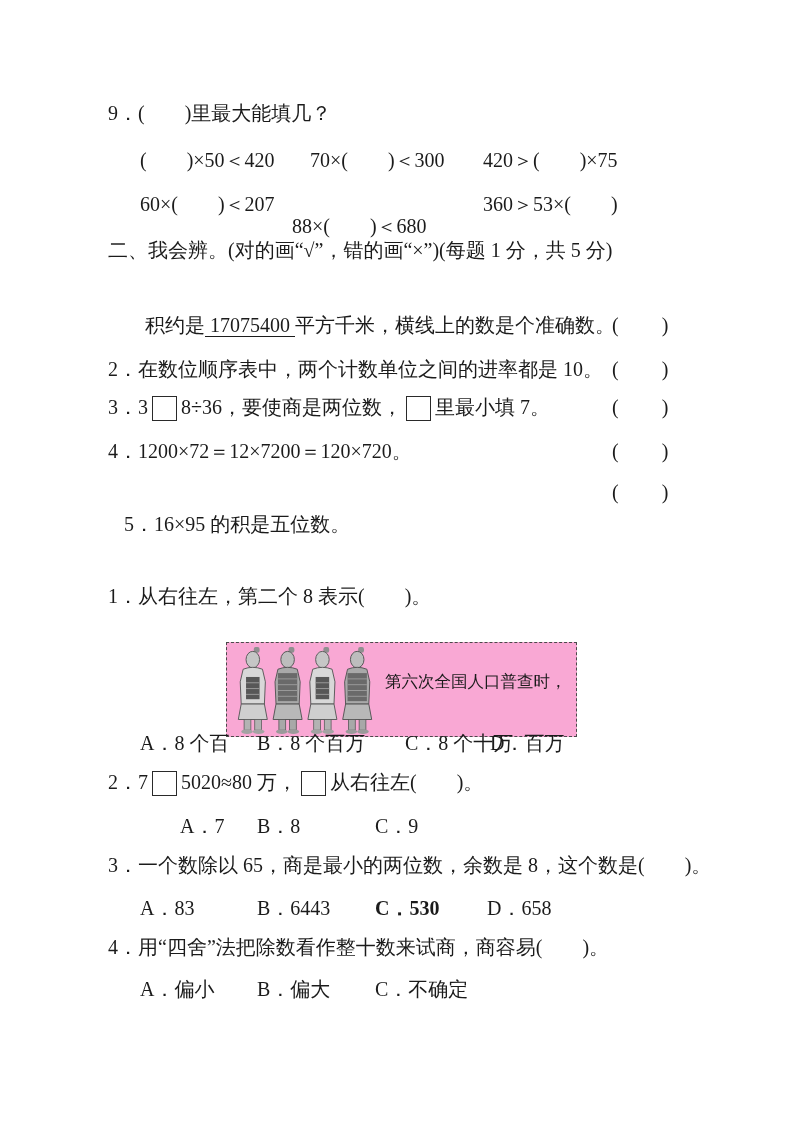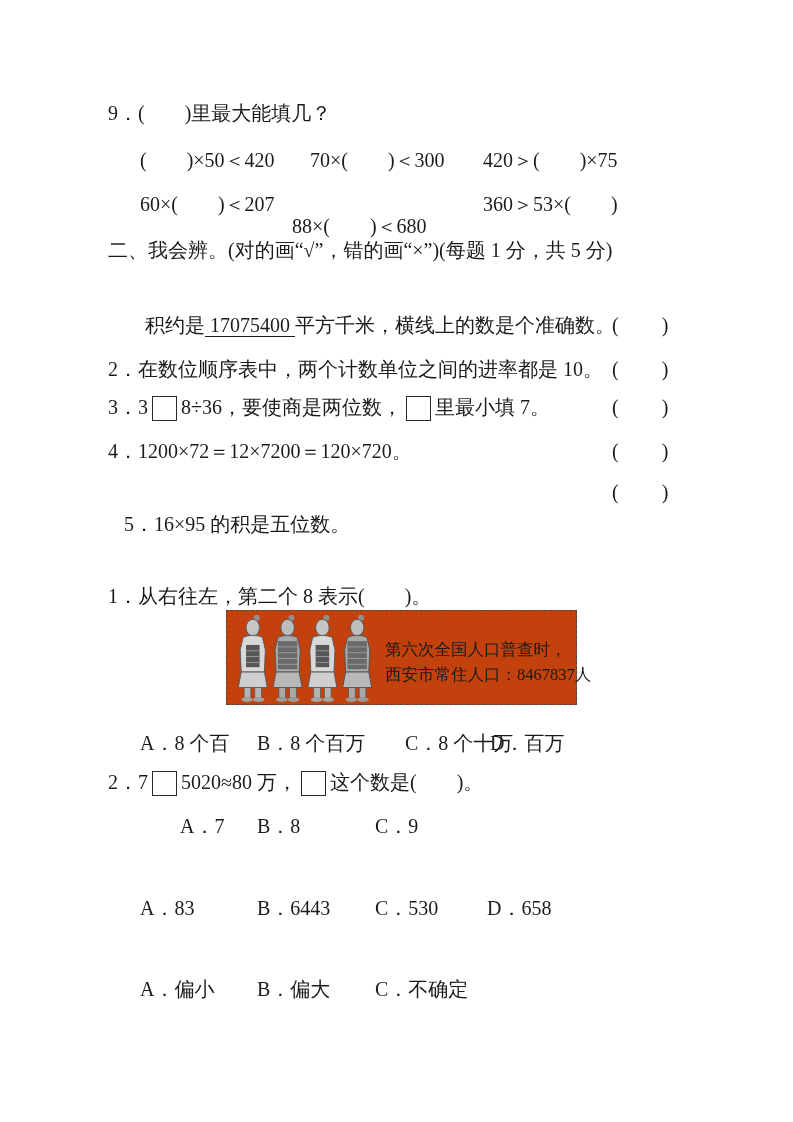--- a/index.html
+++ b/index.html
@@ -23,24 +23,24 @@
     vertical-align:-7px;
     margin:0 4px;
     background:#fff;
   }
   .u {
     border-bottom:1.6px solid #1b1b1b;
     padding:0 5px;
   }
   .figure-box {
     position:absolute;
-    left:226px; top:610px;
+    left:226px; top:642px;
     width:351px; height:95px;
     border:1.6px dashed #4a4a4a;
-    background:#c2410c;
+    background:#f9a8d4;
   }
   .warriors { position:absolute; left:8px; top:4px; }
   .fig-caption {
     position:absolute; left:158px; top:27px;
     font-size:16.5px; line-height:1.5;
     white-space:nowrap;
   }
 </style>
 </head>
 <body>
@@ -124,49 +124,50 @@
           <ellipse cx="24" cy="87.5" rx="6" ry="2.4" fill="#9a9a9a"></ellipse>
         </g>
       </defs>
       <use href="#wA" x="0"></use>
       <use href="#wB" x="36"></use>
       <use href="#wA" x="72"></use>
       <use href="#wB" x="108"></use>
     </svg>
     <div class="fig-caption">
       <div>第六次全国人口普查时，</div>
-      <div>西安市常住人口：8467837人</div>
     </div>
   </div>
 
   <div class="row" style="left:0; top:730px; width:793px;">
     <span class="cell" style="left:140px;">A．8 个百</span>
     <span class="cell" style="left:257px;">B．8 个百万</span>
     <span class="cell" style="left:375px;margin-left:30px;">C．8 个十万</span>
     <span class="cell" style="left:490px;">D．百万</span>
   </div>
 
   <div class="row" style="left:108px; top:769px;">
-    <span>2．7</span><span class="blank-box"></span><span>5020≈80 万，</span><span class="blank-box"></span><span>这个数是(　　)。</span>
+    <span>2．7</span><span class="blank-box"></span><span>5020≈80 万，</span><span class="blank-box"></span><span>从右往左(　　)。</span>
   </div>
 
   <div class="row" style="left:0; top:813px; width:793px;">
     <span class="cell" style="left:140px;margin-left:40px;">A．7</span>
     <span class="cell" style="left:257px;">B．8</span>
     <span class="cell" style="left:375px;">C．9</span>
   </div>
 
+  <div class="row" style="left:108px; top:852px;">3．一个数除以 65，商是最小的两位数，余数是 8，这个数是(　　)。</div>
 
   <div class="row" style="left:0; top:895px; width:793px;">
     <span class="cell" style="left:140px;">A．83</span>
     <span class="cell" style="left:257px;">B．6443</span>
-    <span class="cell" style="left:375px;">C．530</span>
+    <span class="cell" style="left:375px;font-weight:bold;">C．530</span>
     <span class="cell" style="left:487px;">D．658</span>
   </div>
 
+  <div class="row" style="left:108px; top:934px;">4．用“四舍”法把除数看作整十数来试商，商容易(　　)。</div>
 
   <div class="row" style="left:0; top:976px; width:793px;">
     <span class="cell" style="left:140px;">A．偏小</span>
     <span class="cell" style="left:257px;">B．偏大</span>
     <span class="cell" style="left:375px;">C．不确定</span>
   </div>
 
 </div>
 
 </body></html>

